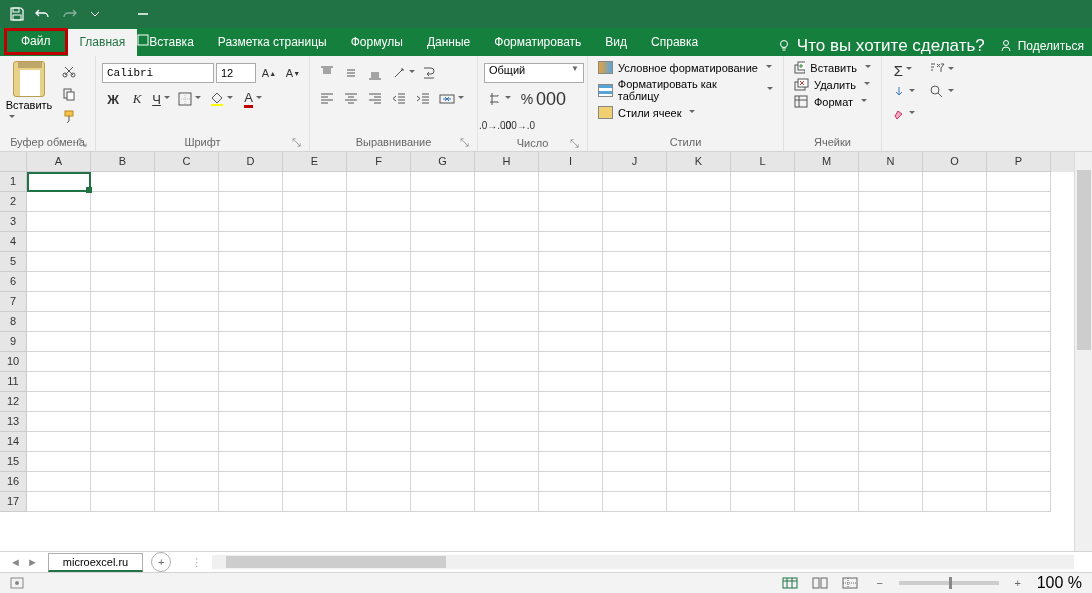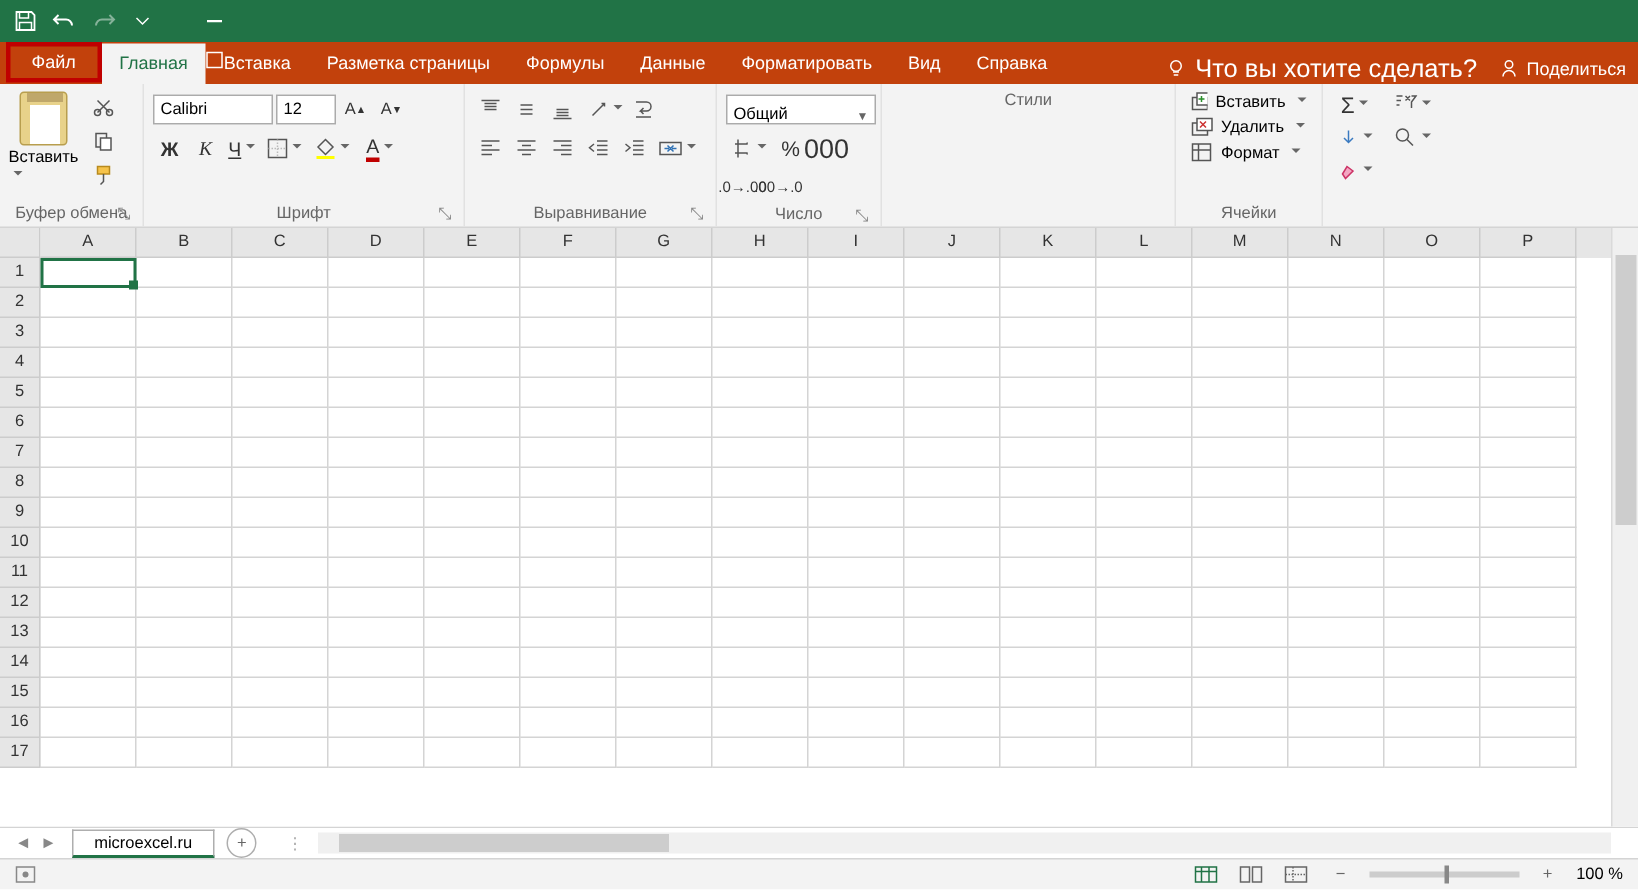--- a/index.html
+++ b/index.html
@@ -9,21 +9,21 @@
 .titlebar { background: #217346; height: 28px; display: flex; align-items: center; color: #fff; }
 .qat { display: flex; align-items: center; gap: 4px; padding: 0 6px; }
 .qat-btn { width: 22px; height: 22px; display: flex; align-items: center; justify-content: center; color: #fff; }
 .qat-btn.disabled { opacity: .45; }
 .title-center { flex: 1; text-align: center; font-size: 12px; }
 .window-ctrls { display: flex; align-items: center; gap: 2px; padding-right: 20px; flex-direction: column; }
 .login-btn { border: 1px solid #fff; padding: 2px 10px; font-size: 12px; margin-right: 12px; }
 .win-btn { width: 40px; height: 28px; display: flex; align-items: center; justify-content: center; color: #fff; }
 
 
-.ribbon-tabs { background: #c2410c; display: flex; align-items: flex-end; height: 28px; padding-left: 4px; }
+.ribbon-tabs { background: #15803d; display: flex; align-items: flex-end; height: 28px; padding-left: 4px; }
 .tab { padding: 6px 12px 7px; color: #fff; font-size: 12px; cursor: pointer; }
 .tab.active { background: #f3f3f3; color: #217346; font-weight: 400; }
 .tab.file { border: 3px solid #c00000; border-radius: 0; padding: 3px 14px 4px; margin-bottom: 1px; }
 .ribbon-right { margin-left: auto; display: flex; align-items: center; padding-right: 8px; gap: 14px; }
 .tell-me { display: flex; align-items: center; gap: 6px; color: #fff; font-size: 17px; }
 .share-btn { display: flex; align-items: center; gap: 5px; color: #fff; font-size: 12px; }
 
 
 .ribbon { background: #f3f3f3; border-bottom: 1px solid #d4d4d4; height: 96px; display: flex; }
 .group { border-right: 1px solid #e1e1e1; display: flex; flex-direction: column; padding: 3px 6px 0; }
@@ -32,27 +32,27 @@
 .group-label .launcher { position: absolute; right: 0; bottom: 2px; width: 13px; height: 13px; display: flex; align-items: center; justify-content: center; color: #888; }
 
 .big-btn { width: 46px; display: flex; flex-direction: column; align-items: center; gap: 2px; padding-top: 2px; }
 .paste-icon { width: 32px; height: 36px; background: linear-gradient(#bfa76a,#bfa76a) no-repeat 4px 0/24px 6px, linear-gradient(#fff,#fff) no-repeat 6px 8px/20px 26px, #e8d28a; border: 1px solid #b89e4e; border-radius: 3px; position: relative; }
 .big-btn-label { font-size: 11px; }
 
 .small-btn-col { display: flex; flex-direction: column; gap: 3px; padding-top: 2px; }
 .small-btn { width: 22px; height: 20px; display: flex; align-items: center; justify-content: center; }
 .row-btns { display: flex; gap: 2px; align-items: center; }
 
-.font-name { width: 80px; height: 20px; border: 1px solid #ababab; background: #fff; padding: 0 4px; font-size: 11px; }
+.font-name { width: 112px; height: 20px; border: 1px solid #ababab; background: #fff; padding: 0 4px; font-size: 11px; font-family: Liberation Mono, monospace; }
 .font-size { width: 40px; height: 20px; border: 1px solid #ababab; background: #fff; padding: 0 4px; font-size: 11px; }
 .btn-ico { width: 22px; height: 20px; display: flex; align-items: center; justify-content: center; color: #333; }
 .btn-ico.wide { width: 30px; }
 .bold-i { font-weight: bold; font-size: 13px;} .italic-i { font-style: italic; font-size: 13px; font-family: "Times New Roman", serif;} .underline-i { text-decoration: underline; font-size: 13px; }
 
-.number-fmt { width: 100px; height: 20px; border: 1px solid #ababab; background: #fff; padding: 0 4px; font-size: 11px; display: flex; align-items: flex-end; justify-content: space-between; }
+.number-fmt { width: 100px; height: 20px; border: 1px solid #ababab; background: #fff; padding: 0 4px; font-size: 11px; display: flex; align-items: flex-start; justify-content: space-between; }
 
 .styles-col { display: flex; flex-direction: column; gap: 2px; padding-top: 1px; }
 .style-btn { display: flex; align-items: center; gap: 5px; padding: 1px 4px; font-size: 11px; }
 .style-sw { width: 15px; height: 13px; border: 1px solid #888; }
 
 .cells-col { display: flex; flex-direction: column; gap: 2px; padding-top: 1px; }
 
 .edit-cols { display: flex; gap: 8px; }
 .edit-col { display: flex; flex-direction: column; gap: 2px; padding-top: 1px; }
 
@@ -81,21 +81,21 @@
 .hthumb { position: absolute; left: 14px; top: 1px; height: 12px; width: 220px; background: #cdcdcd; }
 
 
 .statusbar { height: 21px; background: #f3f3f3; border-top: 1px solid #d4d4d4; display: flex; align-items: center; padding: 0 10px; }
 .status-left { display: flex; align-items: center; gap: 8px; }
 .status-right { margin-left: auto; display: flex; align-items: center; gap: 8px; }
 .view-btn { width: 22px; height: 18px; display: flex; align-items: center; justify-content: center; color: #666; }
 .view-btn.active { color: #217346; }
 .zoom-slider { width: 100px; height: 4px; background: #ccc; position: relative; }
 .zoom-slider::before { content: ''; position: absolute; left: 50%; top: -4px; width: 3px; height: 12px; background: #888; }
-.zoom-val { font-size: 11px; }
+.zoom-val { font-size: 16px; }
 
 svg { display: block; }
 .drop::after { content: ''; display: inline-block; margin-left: 3px; border: 3px solid transparent; border-top-color: #666; vertical-align: middle; }
 </style>
 </head>
 <body>
 
 <div class="titlebar">
   <div class="qat">
     <div class="qat-btn">
@@ -337,20 +337,36 @@
           </div>
         <div class="btn-ico">
             <span style="font-size:10px">.00→.0</span>
           </div>
       </div>
     </div>
     <div class="group-label"><span>Число</span><span class="launcher">⤡</span></div>
   </div>
 
   <div class="group" style="width:196px">
+    <div class="group-body">
+      <div class="styles-col" style="width:100%">
+        <div class="style-btn drop">
+            <span class="style-sw" style="background:linear-gradient(90deg,#e8a23a,#5aa3d8)"></span>
+            <span>Условное форматирование</span>
+          </div>
+        <div class="style-btn drop">
+            <span class="style-sw" style="background:repeating-linear-gradient(#5aa3d8 0 3px,#fff 3px 6px)"></span>
+            <span>Форматировать как таблицу</span>
+          </div>
+        <div class="style-btn drop">
+            <span class="style-sw" style="background:#f0d070"></span>
+            <span>Стили ячеек</span>
+          </div>
+      </div>
+    </div>
     <div class="group-label">Стили</div>
   </div>
 
   <div class="group" style="width:98px">
     <div class="group-body">
       <div class="cells-col" style="width:100%">
         <div class="style-btn drop">
             <svg width="15" height="13">
               <rect x="1" y="4" width="10" height="8" fill="none" stroke="#555"></rect>
               <rect x="4" y="1" width="10" height="8" fill="#fff" stroke="#555"></rect>

